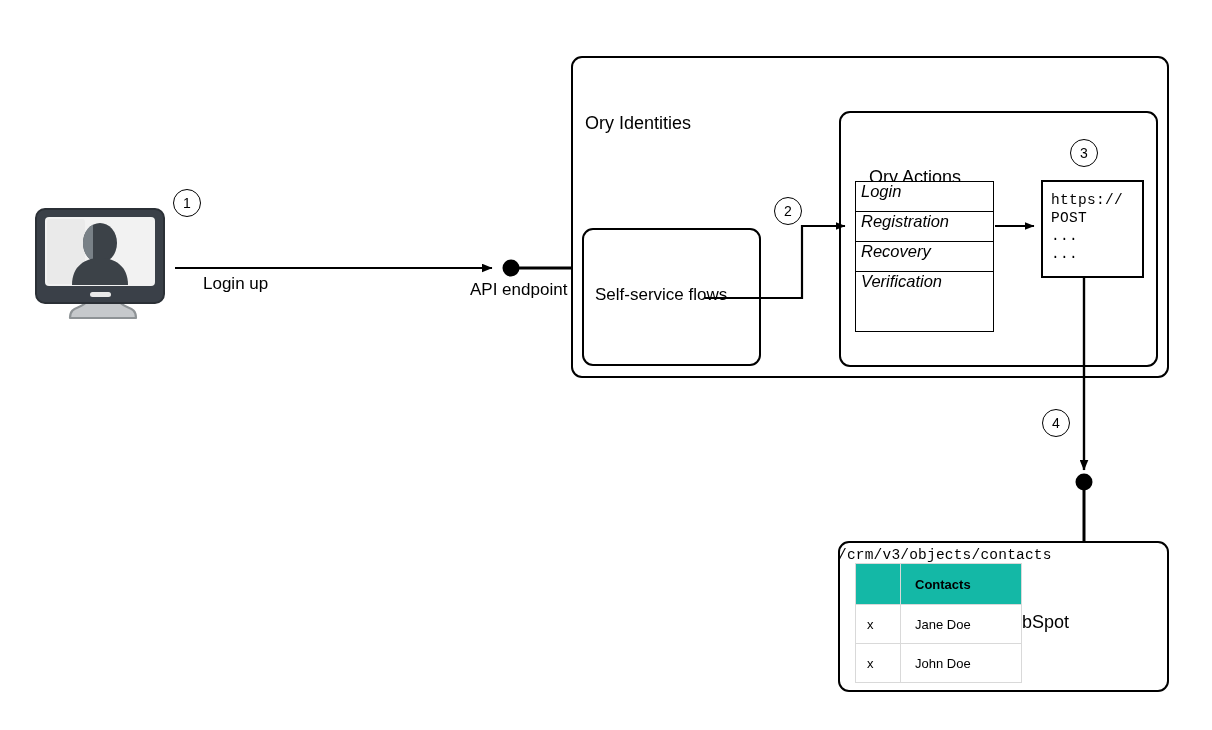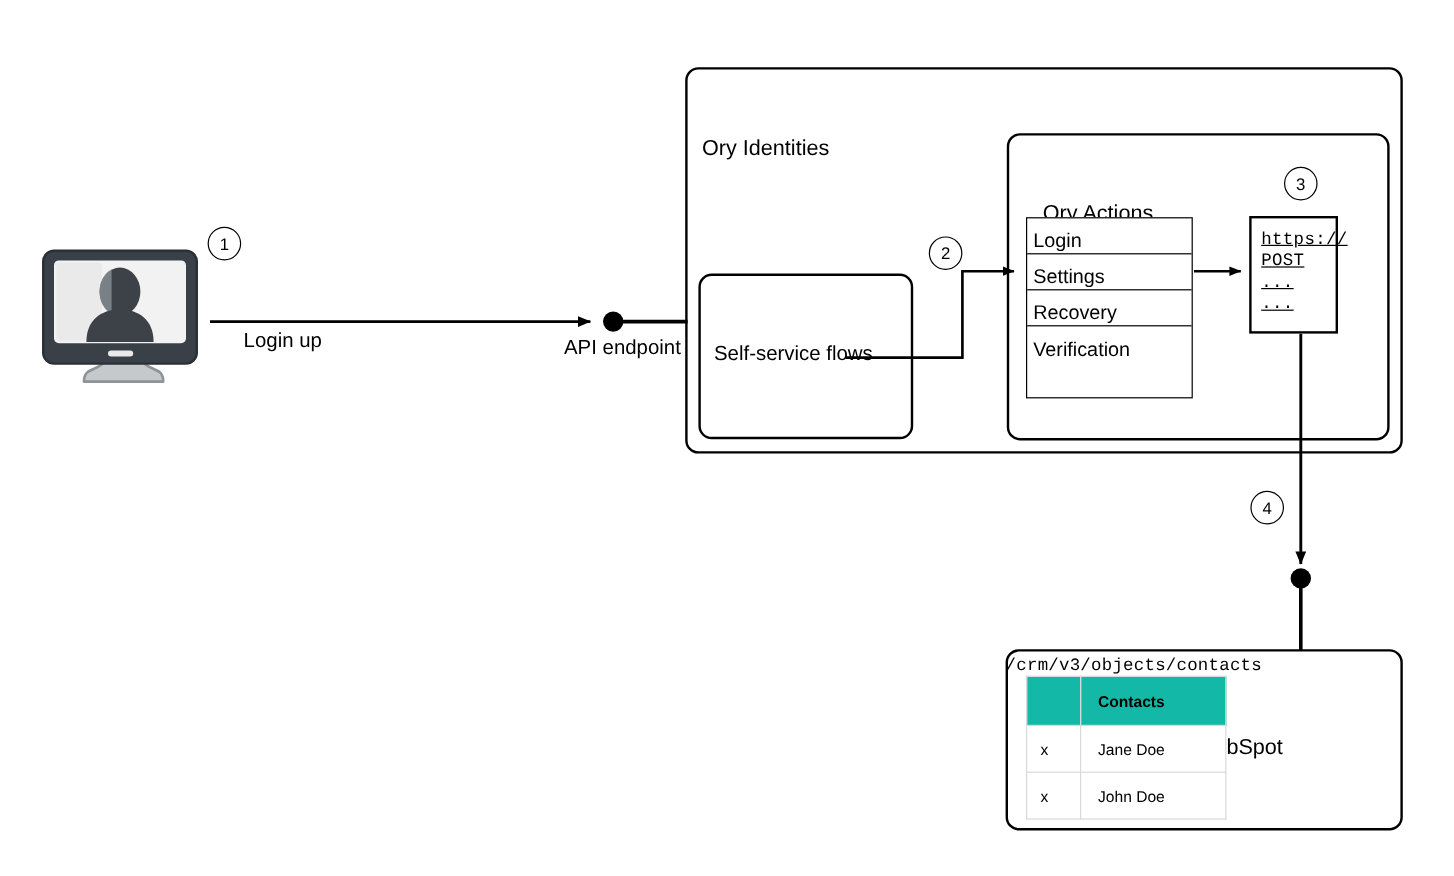--- a/index.html
+++ b/index.html
@@ -16,21 +16,21 @@
   .mono{font-family:"Liberation Mono", monospace;}
   .t15m{font-size:14.5px;letter-spacing:0.2px;}
   .marknum{
     position:absolute;width:28px;height:28px;border:1.6px solid #000;
     border-radius:50%;box-sizing:border-box;display:flex;
     align-items:center;justify-content:center;font-size:14px;background:#fff;
   }
   .box{position:absolute;box-sizing:border-box;border:2.4px solid #000;background:transparent;}
   .rbox{border-radius:11px;}
   .flowlist{position:absolute;box-sizing:border-box;border:1.8px solid #000;background:#fff;}
-  .flowrow{box-sizing:border-box;height:30px;border-bottom:1.8px solid #000;display:flex;align-items:flex-end;padding-left:5px;font-size:16.5px;}
+  .flowrow{box-sizing:border-box;height:30px;border-bottom:1.8px solid #000;display:flex;align-items:flex-start;padding-left:5px;font-size:16.5px;font-style:italic;}
   .flowrow.last{border-bottom:none;}
   .codebox{position:absolute;box-sizing:border-box;border:2.2px solid #000;background:#fff;padding:9px 0 0 8px;}
   .codeline{font-family:"Liberation Mono", monospace;font-size:14.5px;line-height:18px;letter-spacing:0.3px;}
   .tbl{position:absolute;border-collapse:collapse;background:#fff;}
   .tbl td,.tbl th{border:1px solid #d9d9d9;font-size:13px;text-align:left;font-weight:normal;}
   .tbl th{background:#14b8a6;font-weight:bold;}
   .cell-x{width:32px;height:36px;padding-left:11px;}
   .cell-n{width:105px;height:36px;padding-left:14px;margin-left:16px;}
   .hdr-x{width:32px;height:38px;}
   .hdr-n{width:105px;height:38px;padding-left:14px;}
@@ -100,33 +100,33 @@
   <div class="box rbox" style="left:839px;top:111px;width:319px;height:256px;"></div>
   <div class="lbl t18" style="left:869px;top:124px;">Ory Actions</div>
 
   <div class="marknum" style="left:774px;top:197px;">2</div>
 
   <div class="flowlist" style="left:855px;top:181px;width:139px;height:151px;">
     <div class="flowrow">
       <span>Login</span>
     </div>
     <div class="flowrow">
-      <span>Settings</span>
+      <span>Registration</span>
     </div>
     <div class="flowrow">
       <span>Recovery</span>
     </div>
     <div class="flowrow last">
       <span>Verification</span>
     </div>
   </div>
 
   <div class="marknum" style="left:1070px;top:139px;">3</div>
 
-  <div class="codebox" style="left:1041px;top:180px;width:74px;height:98px;text-decoration:underline;">
+  <div class="codebox" style="left:1041px;top:180px;width:103px;height:98px;">
     <div class="codeline">https://</div>
     <div class="codeline">POST</div>
     <div class="codeline">...</div>
     <div class="codeline">...</div>
   </div>
 
   <div class="marknum" style="left:1042px;top:409px;">4</div>
 
   <div class="lbl mono t15m" style="left:838px;top:504px;">/crm/v3/objects/contacts</div>
 

